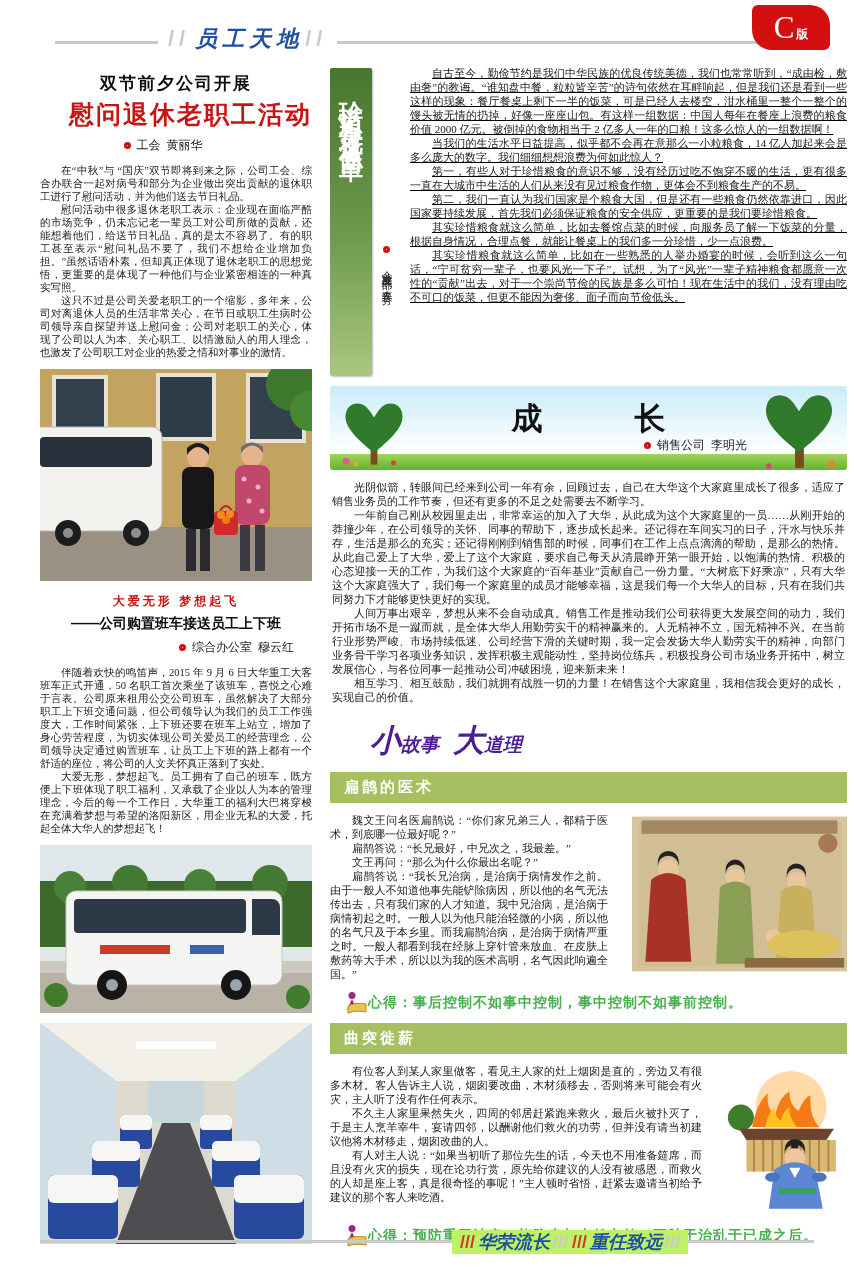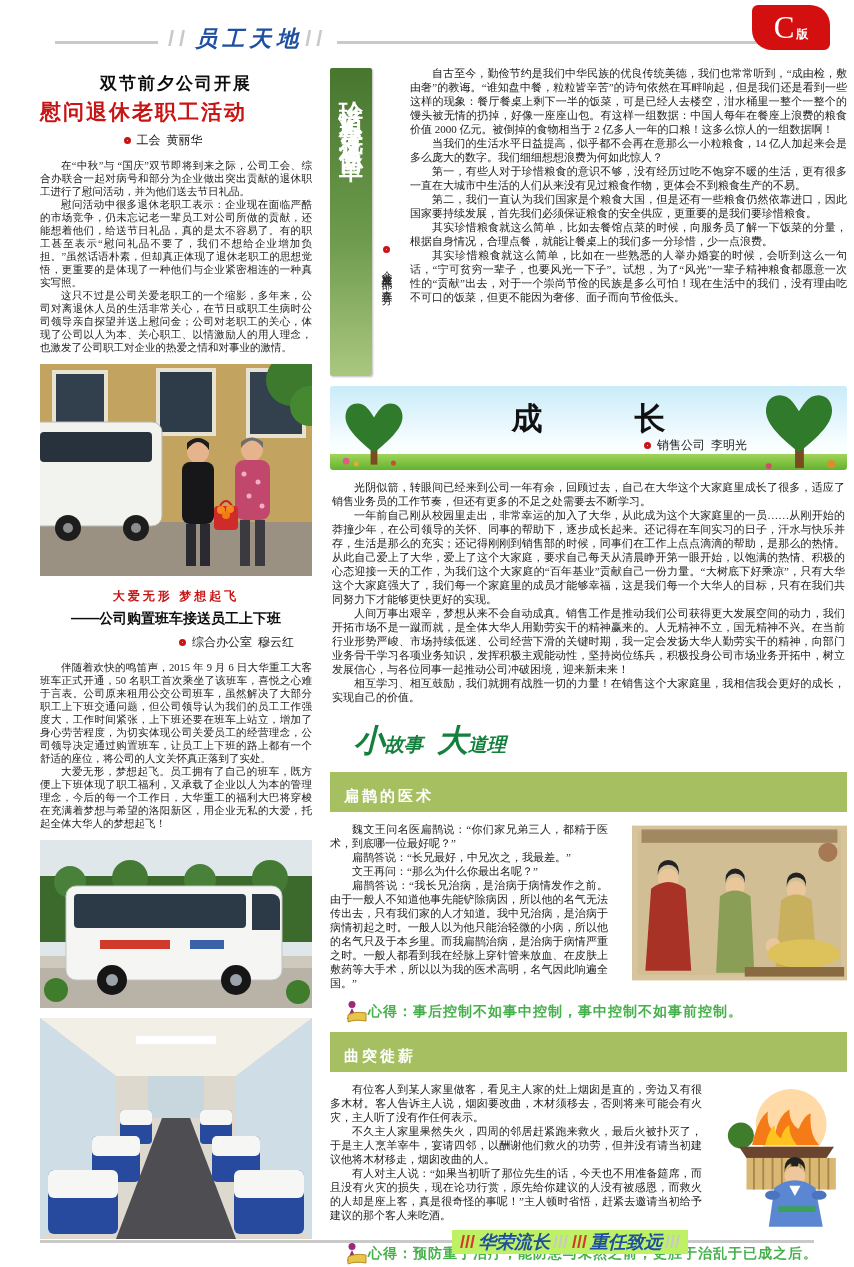--- a/index.html
+++ b/index.html
@@ -36,21 +36,21 @@
     font-family:"Liberation Serif", serif; color:#1a1a1a;
     font-size:11px; line-height:14px; text-align:justify; text-indent:2em;
   }
 
   .byline { display:flex; justify-content:flex-end; align-items:center; gap:6px;
     font-size:12px; color:#222; font-family:"Liberation Serif", serif; }
   .ring { width:7px; height:7px; border:3px solid #c91414; border-radius:50%; background:#fff; flex:none; }
 
   
   .a1-top  { margin:14px 0 2px; text-align:center; font-size:17px; font-weight:bold; letter-spacing:2px; color:#0d0d0d; }
-  .a1-main { margin:3px 0 6px; text-align:left; font-size:21px; font-weight:bold; color:#c91414; letter-spacing:2px; }
+  .a1-main { margin:3px 0 6px; text-align:right; font-size:25px; font-weight:bold; color:#c91414; letter-spacing:2px; }
   .byline-a1 { margin:2px 26px 10px 0;justify-content:center; }
   .photo { display:block; margin:10px auto 8px; }
   .a2-title { margin:12px 0 5px; text-align:center; font-size:12px; font-weight:bold; color:#c91414; letter-spacing:3px; }
   .a2-sub   { margin:0 0 6px; text-align:center; font-size:14px; font-weight:bold; color:#0d0d0d; }
   .byline-a2 { margin:2px 18px 10px 0; }
 
   
   .grain-section { display:flex; gap:8px; }
   .grain-left { width:72px; flex:none; display:flex; gap:7px; }
   .vert-bar {
@@ -59,44 +59,44 @@
     display:flex; align-items:flex-start; justify-content:center; box-shadow:1px 1px 2px rgba(0,0,0,.25);
   }
   .vert-title {
     writing-mode:vertical-rl; text-orientation:upright; padding-top:14px;
     color:#fff; font-weight:bold; font-size:24px; letter-spacing:7px;
     font-family:"Liberation Serif", serif;
   }
   .vert-byline { display:flex; flex-direction:column; align-items:center; gap:9px; margin-top:190px; }
   .vtext { writing-mode:vertical-rl; text-orientation:upright; font-size:11px; color:#222; letter-spacing:2px;
     font-family:"Liberation Serif", serif; }
-  .grain-text { flex:1; padding-top:10px; }
+  .grain-text { flex:1; padding-top:10px;text-decoration:underline; }
 
   
   .growth-banner {
     position:relative; height:84px; margin:10px 0 8px; overflow:hidden; border-radius:3px;
     background:linear-gradient(180deg,#c9ecf8 0%, #e8f7fd 45%, #f9feff 70%);
   }
   .growth-grass { position:absolute; bottom:0; left:0; right:0; height:16px;
     background:linear-gradient(180deg,#a2d45a 0%, #64b22f 100%); }
   .growth-title { position:absolute; top:12px; left:0; right:0; text-align:center;
     font-size:31px; font-weight:bold; color:#111; font-family:"Liberation Serif", serif; }
   .growth-title .gchar { margin:0 46px; }
   .growth-byline { position:absolute; right:100px; bottom:16px; background:transparent; }
   .tree { position:absolute; }
 
   .growth-text { padding:2px 2px 0 2px; }
 
   
-  .stories-header { margin:16px 0 10px 24px; color:#15803d; font-weight:bold; font-style:italic; }
+  .stories-header { margin:16px 0 10px 40px; color:#4c1d95; font-weight:bold; font-style:italic; }
   .sh-big   { font-size:31px; }
   .sh-small { font-size:19px; margin-right:14px; }
   .story-bar {
     background:#a6c061; color:#fff; font-weight:bold; font-size:15px;
-    padding:15px 14px 6px; letter-spacing:3px; margin:4px 0 10px;
+    padding:6px 14px 6px; letter-spacing:3px; margin:4px 0 10px;
   }
   .story-wrap { display:flex; gap:24px; align-items:flex-start; }
   .story1-text { width:278px; flex:none; }
   .story2-text { width:372px; flex:none; }
   .takeaway { display:flex; align-items:center; gap:0; margin:10px 0 8px 12px;
     color:#46b14b; font-weight:bold; font-size:14px; letter-spacing:1px; }
 
   
   .footer-rule { position:absolute; left:40px; right:40px; bottom:24px; height:3px; background:#c9c9c9; }
   .footer-motto {

